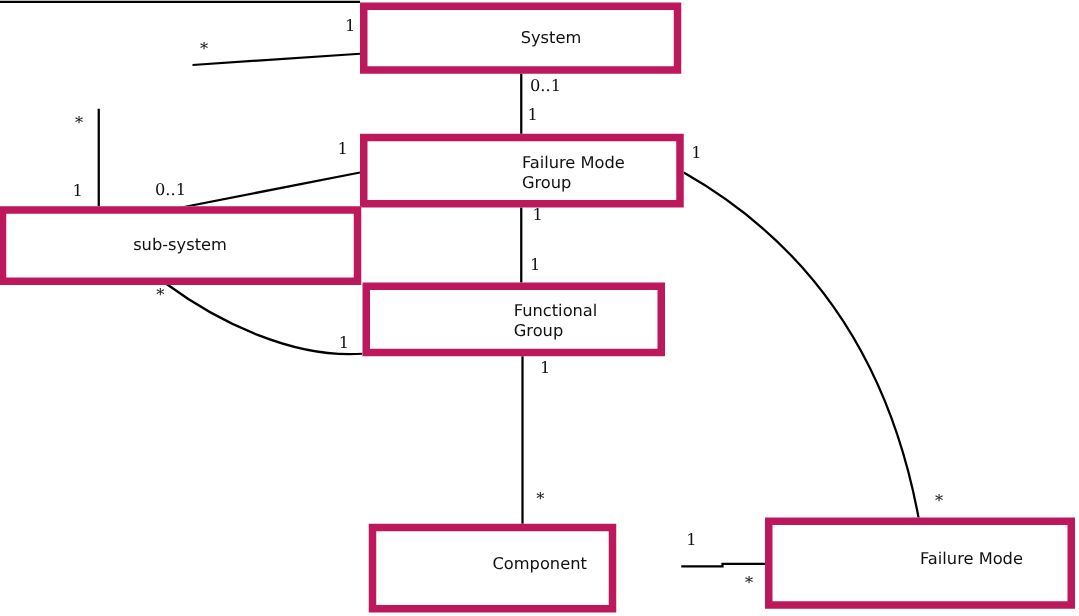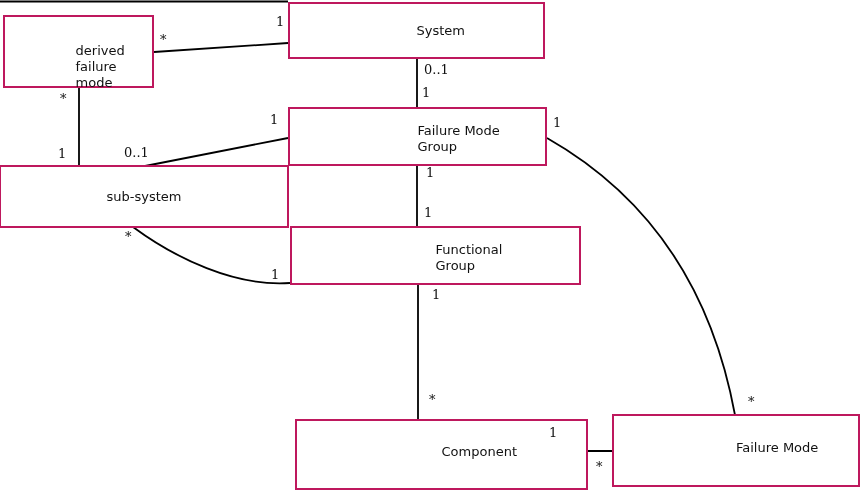--- a/index.html
+++ b/index.html
@@ -14,35 +14,35 @@
   }
   .edges {
     position: absolute;
     left: 0; top: 0;
     width: 863px; height: 493px;
   }
   .node {
     position: absolute;
     box-sizing: border-box;
     background: #ffffff;
-    border: 2px solid #be185d;
+    border: 6px solid #be185d;
     font-size: 13px;
     line-height: 16px;
   }
   .node .lbl {
     position: absolute;
     white-space: pre-line;
   }
   
   .n-dfm       { left: 3px;   top: 15px;  width: 151px; height: 73px; }
   .n-system    { left: 288px; top: 2px;   width: 257px; height: 57px; }
   .n-fmg       { left: 288px; top: 107px; width: 259px; height: 59px; }
   .n-subsys    { left: -1px;  top: 165px; width: 290px; height: 63px; }
-  .n-fg        { left: 290px; top: 226px; width: 291px; height: 59px; }
-  .n-component { left: 295px; top: 419px; width: 293px; height: 71px; }
+  .n-fg        { left: 290px; top: 226px; width: 242px; height: 59px; }
+  .n-component { left: 295px; top: 419px; width: 198px; height: 71px; }
   .n-fm        { left: 612px; top: 414px; width: 248px; height: 73px; }
   
   .n-dfm .lbl       { left: 48%; top: 26px; }
   .n-system .lbl    { left: 50%; top: 50%; transform: translateY(-50%); }
   .n-fmg .lbl       { left: 50%; top: 55%; transform: translateY(-50%); }
   .n-subsys .lbl    { left: 0; right: 0; text-align: center; top: 50%; transform: translateY(-50%); }
   .n-fg .lbl        { left: 50%; top: 55%; transform: translateY(-50%); }
   .n-component .lbl { left: 50%; top: 46%; transform: translateY(-50%); }
   .n-fm .lbl        { left: 50%; top: 46%; transform: translateY(-50%); }
   .mult {
@@ -64,25 +64,20 @@
     <path d="M79,87 L79,166"></path>
     <path d="M417,58 L417,108"></path>
     <path d="M140,167 L288,138"></path>
     <path d="M417,165 L417,227"></path>
     <path d="M133,227 C175,258 235,287 290,283"></path>
     <path d="M418,284 L418,420"></path>
     <path d="M545,453 L578,453 L578,451 L613,451"></path>
     <path d="M547,138 Q700,225 735,415"></path>
   </svg>
 
-  <div class="node n-dfm">
-    <span class="lbl">derived
-failure
-mode</span>
-  </div>
 
   <div class="node n-system">
     <span class="lbl">System</span>
   </div>
 
   <div class="node n-fmg">
     <span class="lbl">Failure Mode
 Group</span>
   </div>
 

